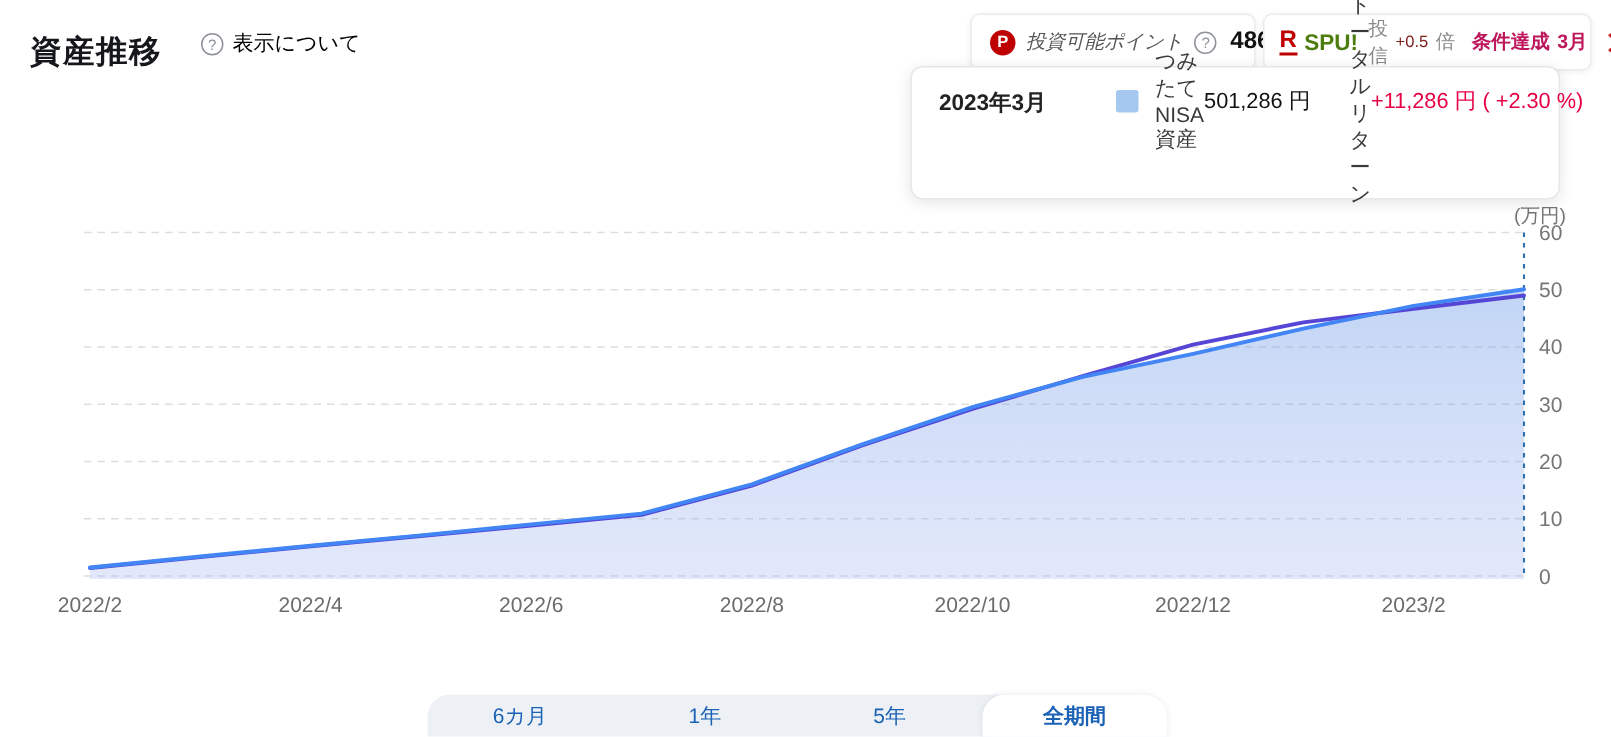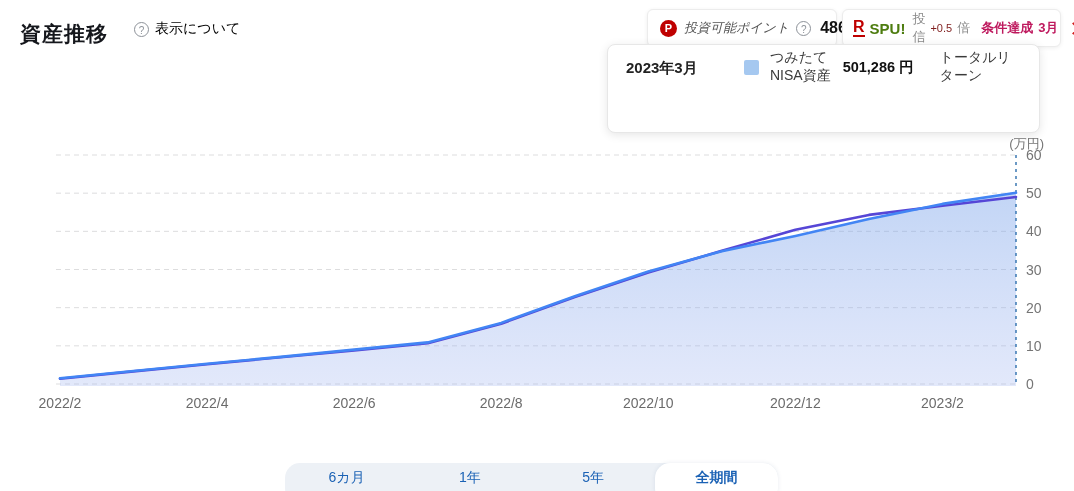--- a/index.html
+++ b/index.html
@@ -35,21 +35,21 @@
   .tooltip{position:absolute;left:607px;top:44px;width:433px;height:89px;background:#fff;border:1px solid #e7e7e7;
     border-radius:8px;box-shadow:0 2px 10px rgba(0,0,0,.10);z-index:10;box-sizing:border-box;
     display:flex;padding:11px 15px 10px 18px;}
   .tt-date{width:118px;font-size:15px;font-weight:bold;color:#222;padding-top:3px;flex:0 0 auto;}
   .tt-rows{flex:1;display:flex;flex-direction:row;justify-content:space-between;}
   .tt-row{display:flex;align-items:center;height:22px;}
   .tt-swatch{width:26px;flex:0 0 auto;display:flex;align-items:center;}
   .swatch-area{width:15px;height:15px;border-radius:2px;}
   .swatch-line{width:17px;height:4px;border-radius:2px;}
   .tt-label{flex:1;font-size:14px;color:#3a3a3a;}
-  .tt-value{font-size:14.5px;font-weight:bold;color:#111;white-space:nowrap;}
+  .tt-value{font-size:14.5px;font-weight:normal;color:#111;white-space:nowrap;}
   .tt-value.positive{color:#e60044;}
   
   #chart{position:absolute;left:0;top:0;}
   
   .tabs{position:absolute;left:285px;top:463px;width:493px;height:40px;background:#edf1f6;border-radius:15px;
     display:flex;align-items:stretch;}
   .tab{flex:1;display:flex;align-items:center;justify-content:center;font-size:14px;color:#1b62b5;cursor:pointer;
     border-radius:15px;padding-bottom:10px;}
   .tab.selected{background:#fff;font-weight:bold;box-shadow:0 0 4px rgba(40,70,120,.10);}
 </style>
@@ -121,20 +121,21 @@
     <div class="tt-row">
       <span class="tt-swatch">
           <span class="swatch-area" style="background: rgb(165, 200, 240);"></span>
         </span>
       <span class="tt-label">つみたてNISA資産</span>
       <span class="tt-value">501,286 円</span>
     </div>
     <div class="tt-row">
       <span class="tt-swatch"></span>
       <span class="tt-label">トータルリターン</span>
+      <span class="tt-value positive" style="color: rgb(230, 0, 68);">+11,286 円 ( +2.30 %)</span>
     </div>
   </div>
 </div>
 
 <div class="tabs">
   <div class="tab">6カ月</div>
   <div class="tab">1年</div>
   <div class="tab">5年</div>
   <div class="tab selected">全期間</div>
 </div>

